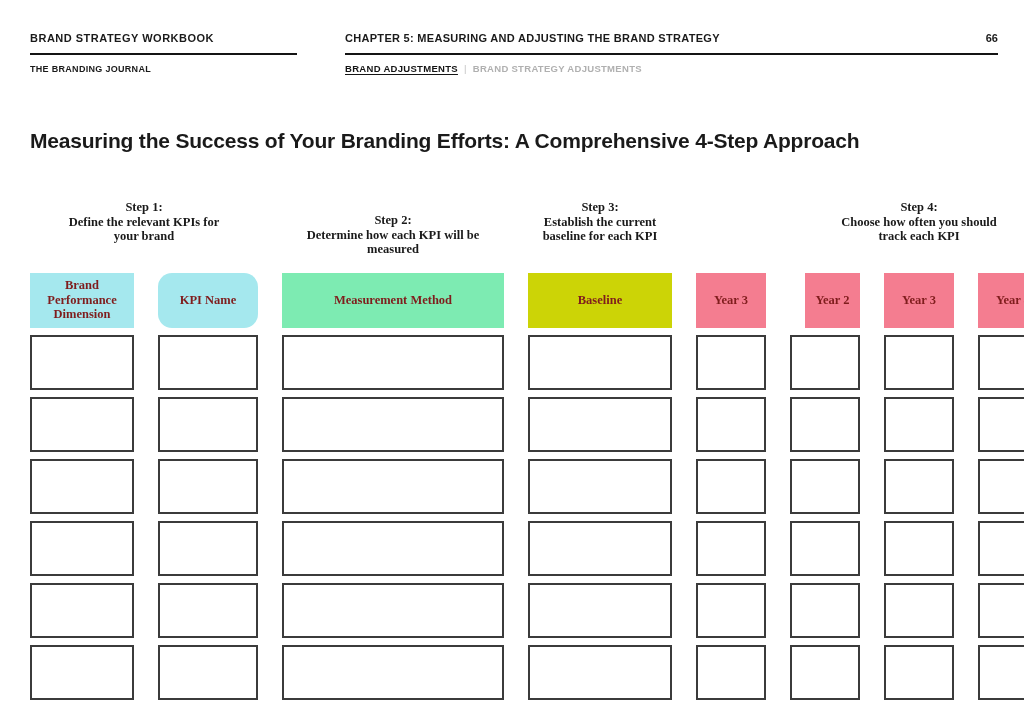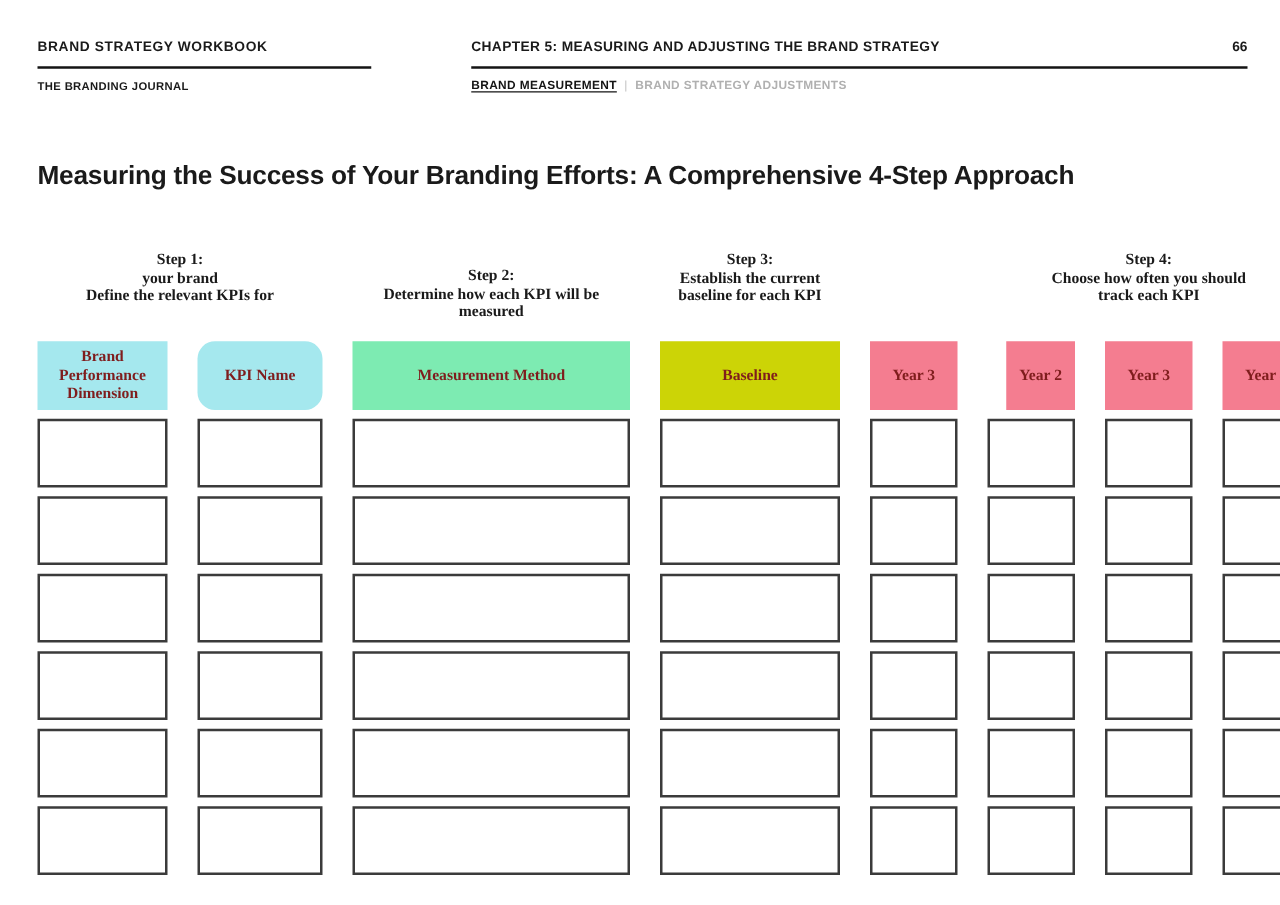--- a/index.html
+++ b/index.html
@@ -8,21 +8,21 @@
     background:#ffffff;
     font-family:"Liberation Sans", sans-serif;
     color:#1a1a1a;
     overflow:hidden;
   }
   .page { box-sizing:border-box; width:1024px; height:724px; padding:32px 26px 15px 30px; }
 
   
   .masthead { display:flex; gap:48px; }
   .mh-left  { width:267px; flex:none; }
-  .mh-right { flex:1; min-width:0;margin-left:32px; }
+  .mh-right { flex:1; min-width:0; }
   .mh-title   { font-size:11px; font-weight:bold; letter-spacing:.5px; white-space:nowrap; }
   .mh-rule    { border-bottom:2px solid #141414; margin-top:9px; }
   .mh-journal { margin-top:9px; font-size:9px; font-weight:bold; letter-spacing:.3px; }
   .mh-row     { display:flex; justify-content:space-between; align-items:baseline; }
   .mh-chapter { font-size:11px; font-weight:bold; letter-spacing:.3px; white-space:nowrap; }
   .mh-page    { font-size:11px; font-weight:bold; }
   .mh-nav     { margin-top:8px; font-size:9.5px; font-weight:bold; letter-spacing:.3px; }
   .nav-active   { color:#141414; text-decoration:underline; text-underline-offset:2px; }
   .nav-sep      { color:#c2c2c2; margin:0 6px; font-weight:normal; }
   .nav-inactive { color:#b0b0b0; }
@@ -80,32 +80,32 @@
       <div class="mh-rule"></div>
       <div class="mh-journal">THE BRANDING JOURNAL</div>
     </div>
     <div class="mh-right">
       <div class="mh-row">
         <div class="mh-chapter">CHAPTER 5: MEASURING AND ADJUSTING THE BRAND STRATEGY</div>
         <div class="mh-page">66</div>
       </div>
       <div class="mh-rule"></div>
       <div class="mh-nav">
-        <span class="nav-active">BRAND MEASUREMENT</span><span class="nav-sep">|</span><span class="nav-inactive">BRAND STRATEGY ADJUSTMENTS</span>
+        <span class="nav-active">BRAND ADJUSTMENTS</span><span class="nav-sep">|</span><span class="nav-inactive">BRAND STRATEGY ADJUSTMENTS</span>
       </div>
     </div>
   </header>
 
   <h1 class="page-title">Measuring the Success of Your Branding Efforts: A Comprehensive 4-Step Approach</h1>
 
   <div class="steps-grid">
     <div class="step step-1">
       <div>Step 1:</div>
+      <div>Define the relevant KPIs for</div>
       <div>your brand</div>
-      <div>Define the relevant KPIs for</div>
     </div>
     <div class="step step-2">
       <div>Step 2:</div>
       <div>Determine how each KPI will be</div>
       <div>measured</div>
     </div>
     <div class="step step-3">
       <div>Step 3:</div>
       <div>Establish the current</div>
       <div>baseline for each KPI</div>

